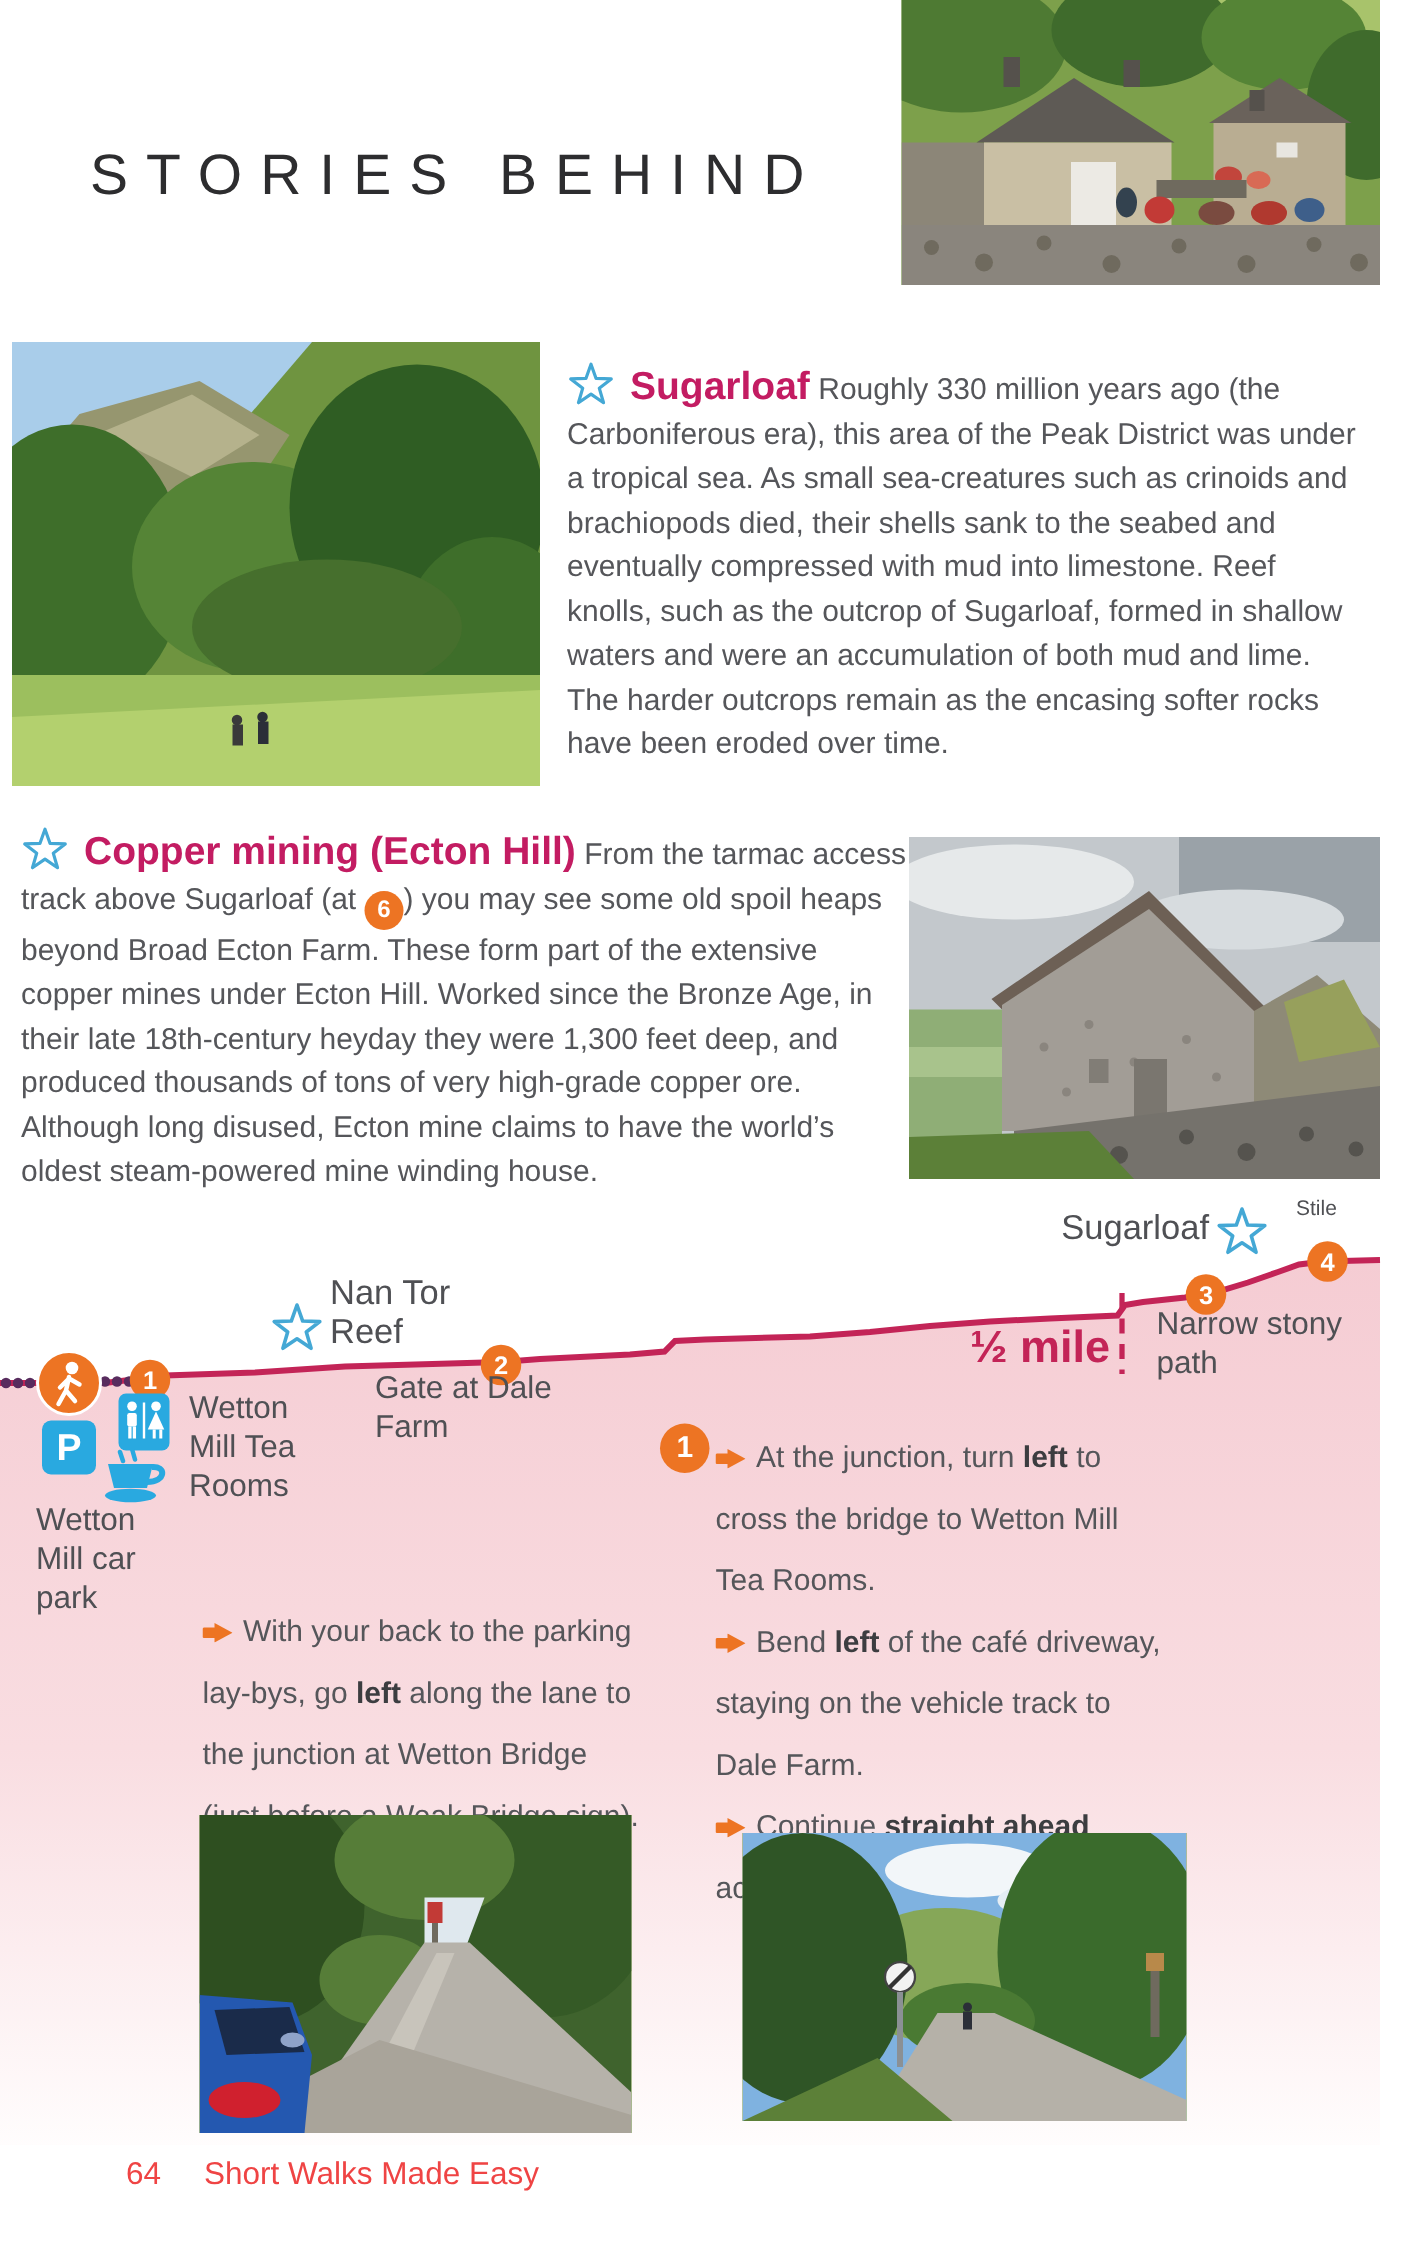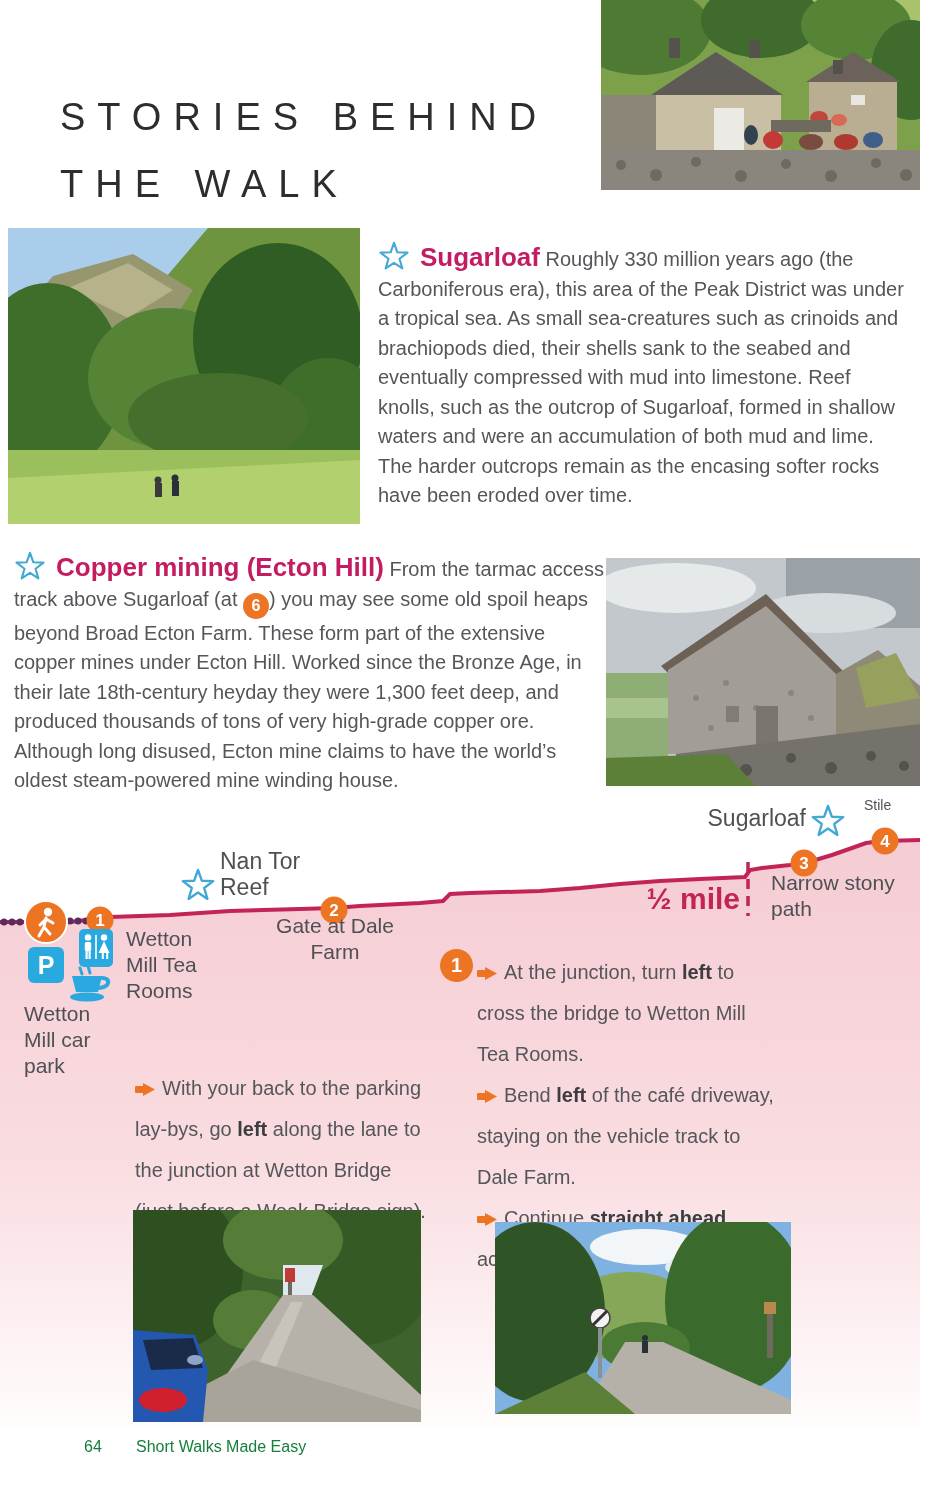--- a/index.html
+++ b/index.html
@@ -54,32 +54,31 @@
   .instr-item { margin:0; }
   .instr-item .b { font-weight:bold; color:#3c3d40; }
   .arrow-bullet { display:inline-block; margin-right:7px; color:#ed7423; }
   .arrow-bullet svg { vertical-align:-1px; }
   .step-marker {
     position:absolute; width:33px; height:33px; border-radius:50%;
     background:#ed7423; color:#fff; font-weight:bold; font-size:20px;
     text-align:center; line-height:33px;
   }
   
-  .footer { position:absolute; top:1438px; font-size:16px; color:#15803d; }
+  .footer { position:absolute; top:1438px; font-size:21px; color:#ef4444; }
   .footer-num { left:84px; }
   .footer-title { left:136px; }
 </style>
 </head>
 <body>
 
 <div id="page">
 
   <div class="page-title">
     <span style="display:block">STORIES BEHIND</span>
-    <span style="display:block">THE WALK</span>
   </div>
 
   <div class="photo" style="left:601px; top:0; width:319px; height:190px;">
     <svg viewBox="0 0 319 190" preserveAspectRatio="none">
       <rect width="319" height="190" fill="#7da04b"></rect>
       <polygon points="200,0 319,0 319,60 240,40" fill="#a8c36b"></polygon>
       <ellipse cx="40" cy="30" rx="70" ry="45" fill="#4e7a33"></ellipse>
       <ellipse cx="160" cy="20" rx="60" ry="38" fill="#3f6b2c"></ellipse>
       <ellipse cx="255" cy="25" rx="55" ry="35" fill="#558436"></ellipse>
       <ellipse cx="310" cy="70" rx="40" ry="50" fill="#3f6b2c"></ellipse>
@@ -222,21 +221,21 @@
 
   <svg class="profile-star" style="left:180px; top:868px;" width="36" height="36" viewBox="-18 -18 36 36">
     <polygon class="star-shape" points="0,-16 3.8,-5.3 15.2,-4.9 6.2,2 9.4,12.9 0,6.5 -9.4,12.9 -6.2,2 -15.2,-4.9 -3.8,-5.3"></polygon>
   </svg>
   <svg class="profile-star" style="left:810px; top:804px;" width="36" height="36" viewBox="-18 -18 36 36">
     <polygon class="star-shape" points="0,-16 3.8,-5.3 15.2,-4.9 6.2,2 9.4,12.9 0,6.5 -9.4,12.9 -6.2,2 -15.2,-4.9 -3.8,-5.3"></polygon>
   </svg>
 
   <div class="profile-label" style="left:220px; top:848px; font-size:23px;">Nan Tor
 Reef</div>
-  <div class="profile-label" style="left:250px; top:913px; width:170px; text-align:center;">Gate at Dale
+  <div class="profile-label" style="left:250px; top:913px; width:170px; ">Gate at Dale
 Farm</div>
   <div class="profile-label" style="left:650px; top:805px; width:156px; text-align:right; font-size:23px;">Sugarloaf</div>
   <div class="profile-label" style="left:864px; top:792px; font-size:14px;">Stile</div>
   <div class="profile-label" style="left:771px; top:870px; width:170px;">Narrow stony
 path</div>
   <div class="half-mile" style="left:640px; top:882px; width:100px;">½ mile</div>
   <div class="profile-label" style="left:126px; top:926px;">Wetton
 Mill Tea
 Rooms</div>
   <div class="profile-label" style="left:24px; top:1001px;">Wetton

